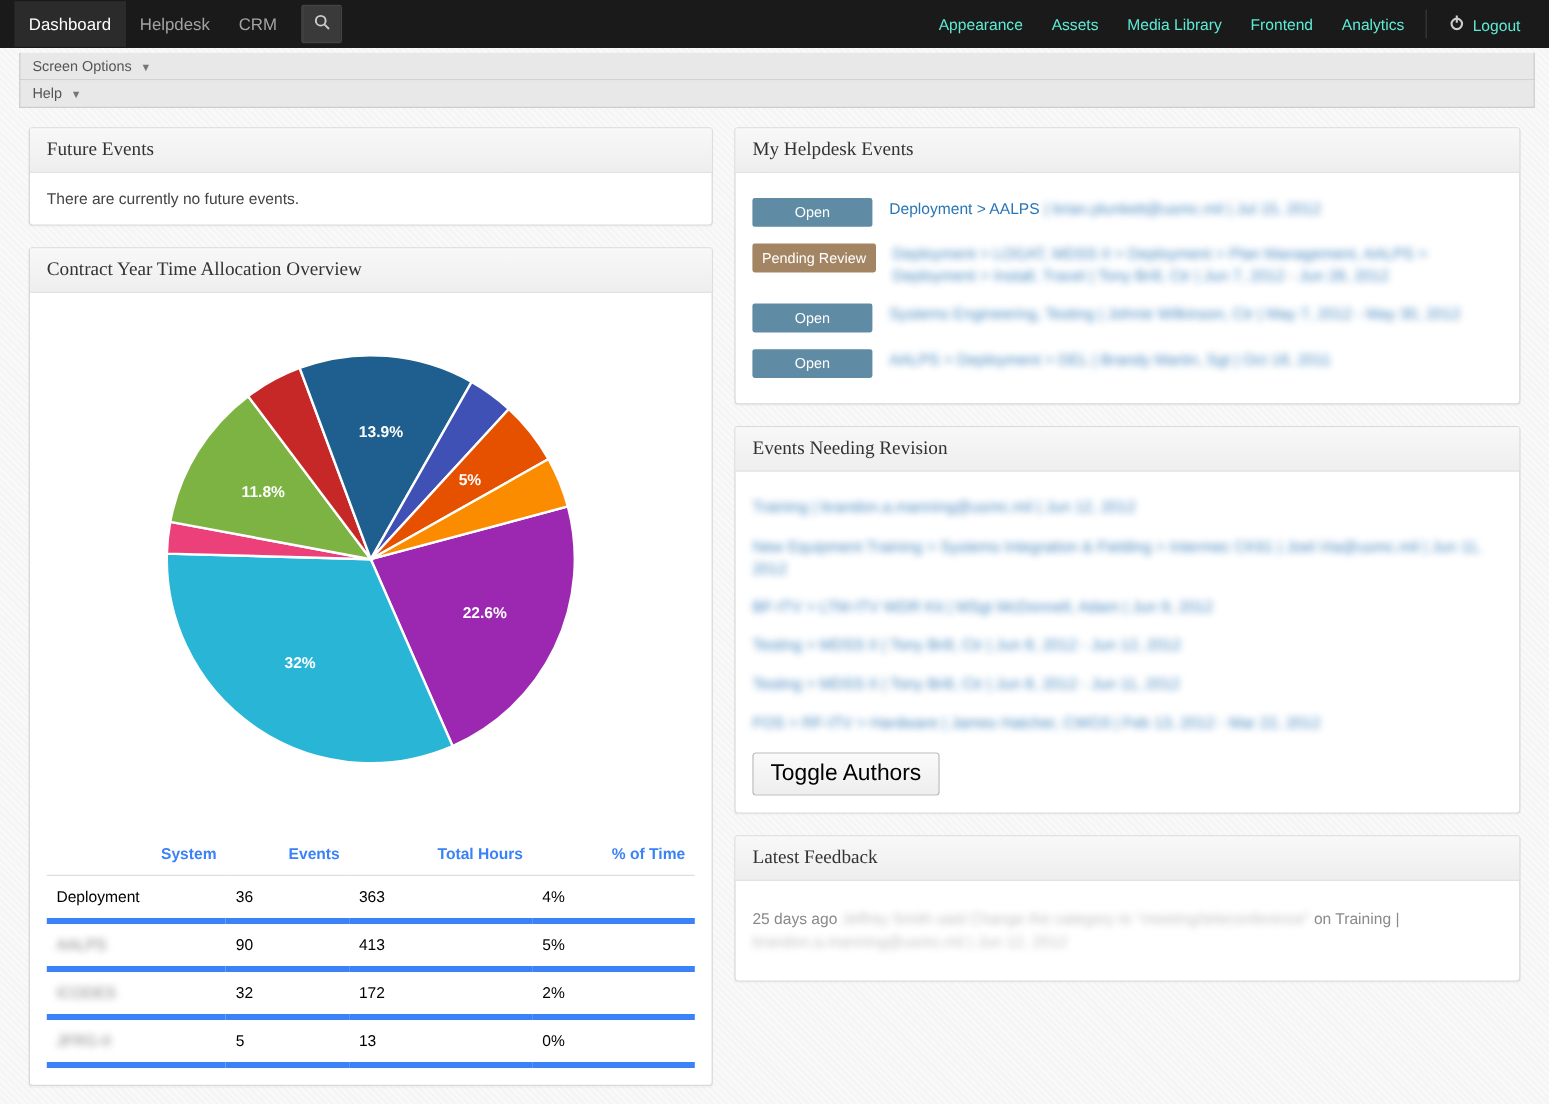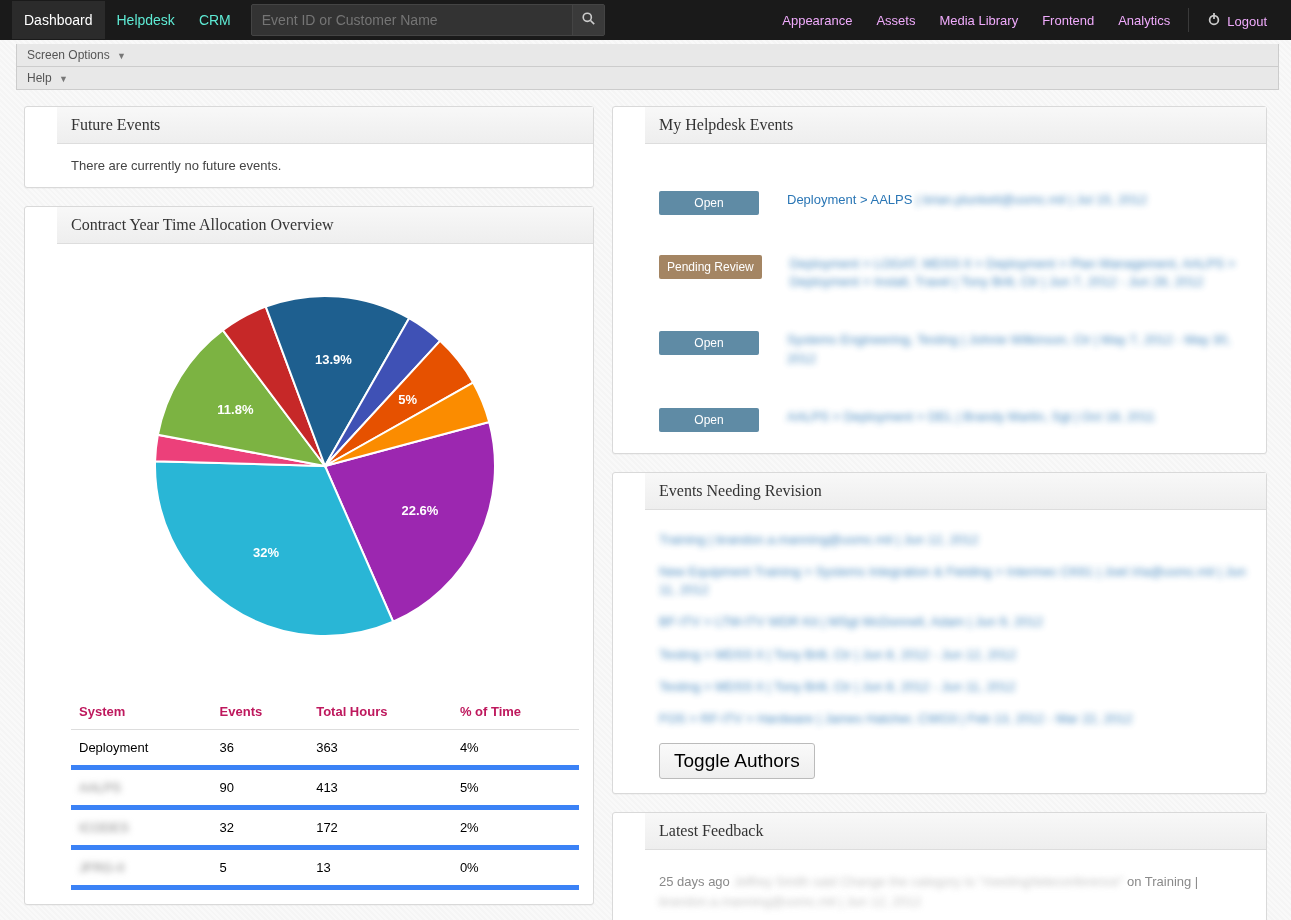--- a/index.html
+++ b/index.html
@@ -15,21 +15,21 @@
   height: 40px;
   display: flex;
   align-items: center;
   padding: 0 12px;
   color: #ccc;
 }
 .topbar .nav-left { display: flex; align-items: center; }
 .topbar .nav-item {
   padding: 11px 12px;
   font-size: 14px;
-  color: #5eead4;
+  color: #a3a3a3;
   cursor: pointer;
 }
 .topbar .nav-item.active {
   background: #2b2b2b;
   color: #fff;
   font-weight: 500;
 }
 .topbar .searchwrap {
   margin-left: 8px;
   display: flex;
@@ -57,21 +57,21 @@
   border-left: 1px solid #444;
   cursor: pointer;
   color: #ccc;
   font-size: 12px;
 }
 .topbar .nav-right {
   margin-left: auto;
   display: flex;
   align-items: center;
 }
-.topbar .nav-right .nav-item { font-size: 13px; color: #f0abfc; }
+.topbar .nav-right .nav-item { font-size: 13px; color: #5eead4; }
 .topbar .divider { width: 1px; height: 24px; background: #3a3a3a; margin: 0 6px; }
 .topbar .power-icon { display: inline-flex; margin-right: 6px; }
 
 .subbar {
   display: flex;
   justify-content: flex-end;
   padding: 4px 12px 6px;
   flex-direction: column;
 }
 .subbar .tab {
@@ -93,38 +93,36 @@
 }
 .col { display: flex; flex-direction: column; gap: 18px; }
 .col-left { flex: 0 0 570px; }
 .col-right { flex: 1; }
 
 .panel {
   background: #fff;
   border: 1px solid #d9d9d9;
   border-radius: 3px;
   box-shadow: 0 1px 1px rgba(0,0,0,0.03);
-  padding-left: 32px;
 }
 .panel-head {
   background: linear-gradient(#f8f8f8, #eee);
   border-bottom: 1px solid #ddd;
   padding: 9px 14px;
   font-family: Georgia, serif;
   font-size: 16px;
   color: #333;
 }
 .panel-body { padding: 14px; color: #444; }
 
 .hd-events .row {
   display: flex;
   align-items: flex-start;
   padding: 7px 0;
-  gap: 28px;
-  margin-top: 26px;
+  gap: 14px;
 }
 .badge {
   display: inline-block;
   min-width: 100px;
   text-align: center;
   color: #fff;
   font-size: 12px;
   padding: 5px 8px;
   border-radius: 2px;
 }
@@ -145,24 +143,24 @@
   font-size: 19px;
   cursor: pointer;
   margin-top: 8px;
 }
 
 .pie-wrap { display: flex; justify-content: center; padding: 18px 0 8px; }
 .pie-label-text { font-size: 13px; font-weight: 600; fill: #fff; }
 
 .systable { width: 100%; border-collapse: collapse; margin-top: 30px; }
 .systable th {
-  text-align: left;
+  text-align: right;
   font-weight: 600;
   font-size: 13px;
-  color: #be185d;
+  color: #3b82f6;
   padding: 10px 8px;
   border-bottom: 1px solid #ddd;
 }
 .systable td {
   padding: 10px 8px;
   font-size: 13px;
   border-bottom: 5px solid #3b82f6;
   color: #000000;
 }
 .systable .blurcell { filter: blur(3px); color: #888; }
@@ -180,21 +178,20 @@
 </head>
 <body>
 
 <div class="topbar">
   <div class="nav-left" id="nav-left">
       <div class="nav-item active">Dashboard</div>
       <div class="nav-item">Helpdesk</div>
       <div class="nav-item">CRM</div>
     </div>
   <div class="searchwrap">
-    <input class="search" type="text" placeholder="Event ID or Customer Name" style="">
     <div class="search-btn">
       <span>
         <svg width="13" height="13" viewBox="0 0 16 16">
             <circle cx="6.5" cy="6.5" r="5" fill="none" stroke="#ccc" stroke-width="2"></circle>
             <line x1="10.5" y1="10.5" x2="15" y2="15" stroke="#ccc" stroke-width="2"></line>
           </svg>
       </span>
     </div>
   </div>
   <div class="nav-right" id="nav-right">

